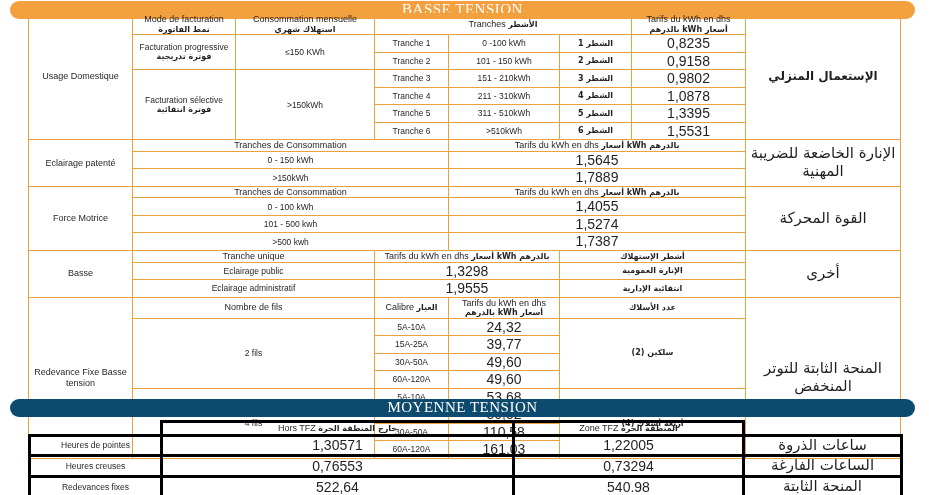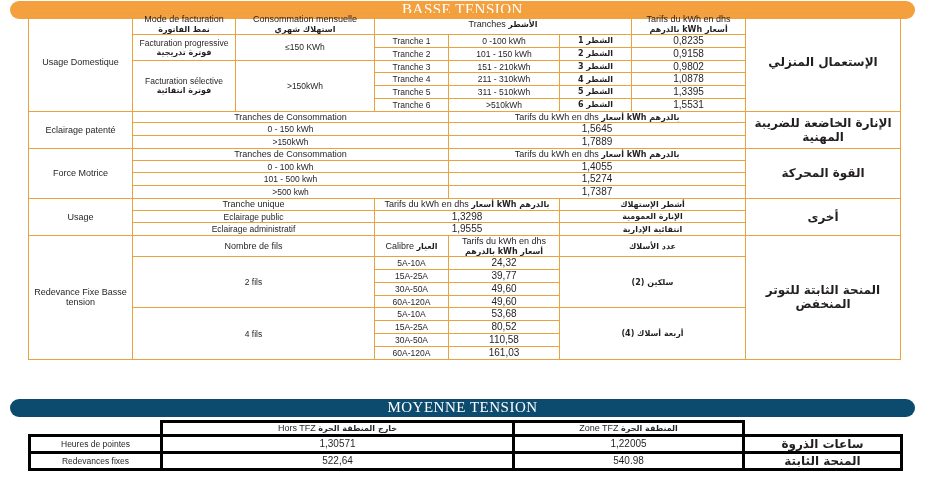--- a/index.html
+++ b/index.html
@@ -49,27 +49,27 @@
 
   
   #mt-table { left: 28px; top: 420px; width: 872px; }
   #mt-table td { border: 3px solid #000000; }
   #mt-table td.blank { border: none; }
 
   
   .fr { display:block; font-family: "Liberation Sans", sans-serif; }
   .ar { display:block; font-family: "DejaVu Sans", sans-serif; direction: rtl; font-size: 8px; }
   .ar-big { font-family: "DejaVu Sans", sans-serif; direction: rtl; font-size: 12px; font-weight: 700; line-height: 1.35; }
-  .ar-mid { font-family: "DejaVu Sans", sans-serif; direction: rtl; font-size: 12px; font-weight: 700; }
+  .ar-mid { font-family: "DejaVu Sans", sans-serif; direction: rtl; font-size: 15px; font-weight: 400; }
   .ar-sm  { font-family: "DejaVu Sans", sans-serif; direction: rtl; font-size: 8px; font-weight: 700; }
   .inline-pair { white-space: nowrap; }
   .inline-pair .ar { display:inline; }
   .cat { font-size: 9px; }
   .hdr { font-size: 9px; margin-top: 27px; }
-  .val { font-size: 10px; }
+  .val { font-size: 14px; }
   .mt-lbl { font-size: 8.5px; }
 </style>
 </head>
 <body>
 
 <div class="page">
 
   <div class="banner banner-bt">BASSE TENSION</div>
 
   <table class="tbl" id="bt-table">
@@ -195,21 +195,21 @@
     <tr>
       <td colspan="3">101 - 500 kwh</td>
       <td colspan="3" class="val">1,5274</td>
     </tr>
     <tr>
       <td colspan="3">&gt;500 kwh</td>
       <td colspan="3" class="val">1,7387</td>
     </tr>
 
     <tr>
-      <td rowspan="3" class="cat">Usage</td>
+      <td rowspan="3" class="cat">Basse</td>
       <td colspan="2" class="hdr">Tranche unique</td>
       <td colspan="2" class="hdr">
         <span class="inline-pair">
           <span>Tarifs du kWh en dhs</span>
           <span class="ar ar-sm">أسعار kWh بالدرهم</span>
         </span>
       </td>
       <td colspan="2" class="ar-sm">أشطر الإستهلاك</td>
       <td rowspan="3" class="ar-mid">أخرى</td>
     </tr>
@@ -309,20 +309,26 @@
       </td>
       <td class="blank"></td>
     </tr>
     <tr>
       <td class="mt-lbl">Heures de pointes</td>
       <td class="val">1,30571</td>
       <td class="val">1,22005</td>
       <td class="ar-mid">ساعات الذروة</td>
     </tr>
     <tr>
+      <td class="mt-lbl">Heures creuses</td>
+      <td class="val">0,76553</td>
+      <td class="val">0,73294</td>
+      <td class="ar-mid">الساعات الفارغة</td>
+    </tr>
+    <tr>
       <td class="mt-lbl">Redevances fixes</td>
       <td class="val">522,64</td>
       <td class="val">540.98</td>
       <td class="ar-mid">المنحة الثابتة</td>
     </tr>
   </tbody>
     </table>
 
 </div>
 

